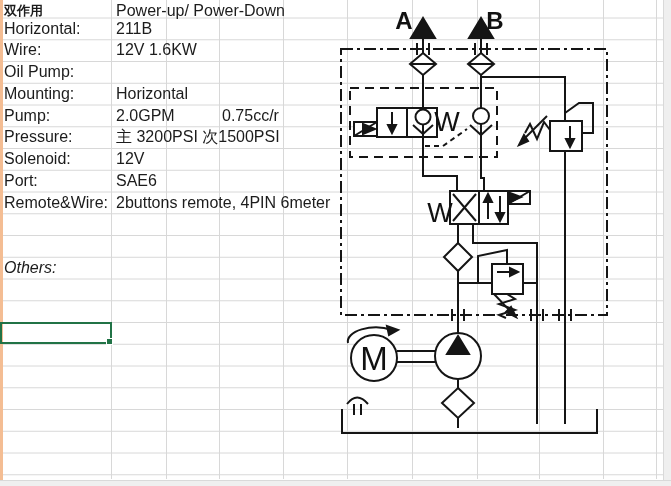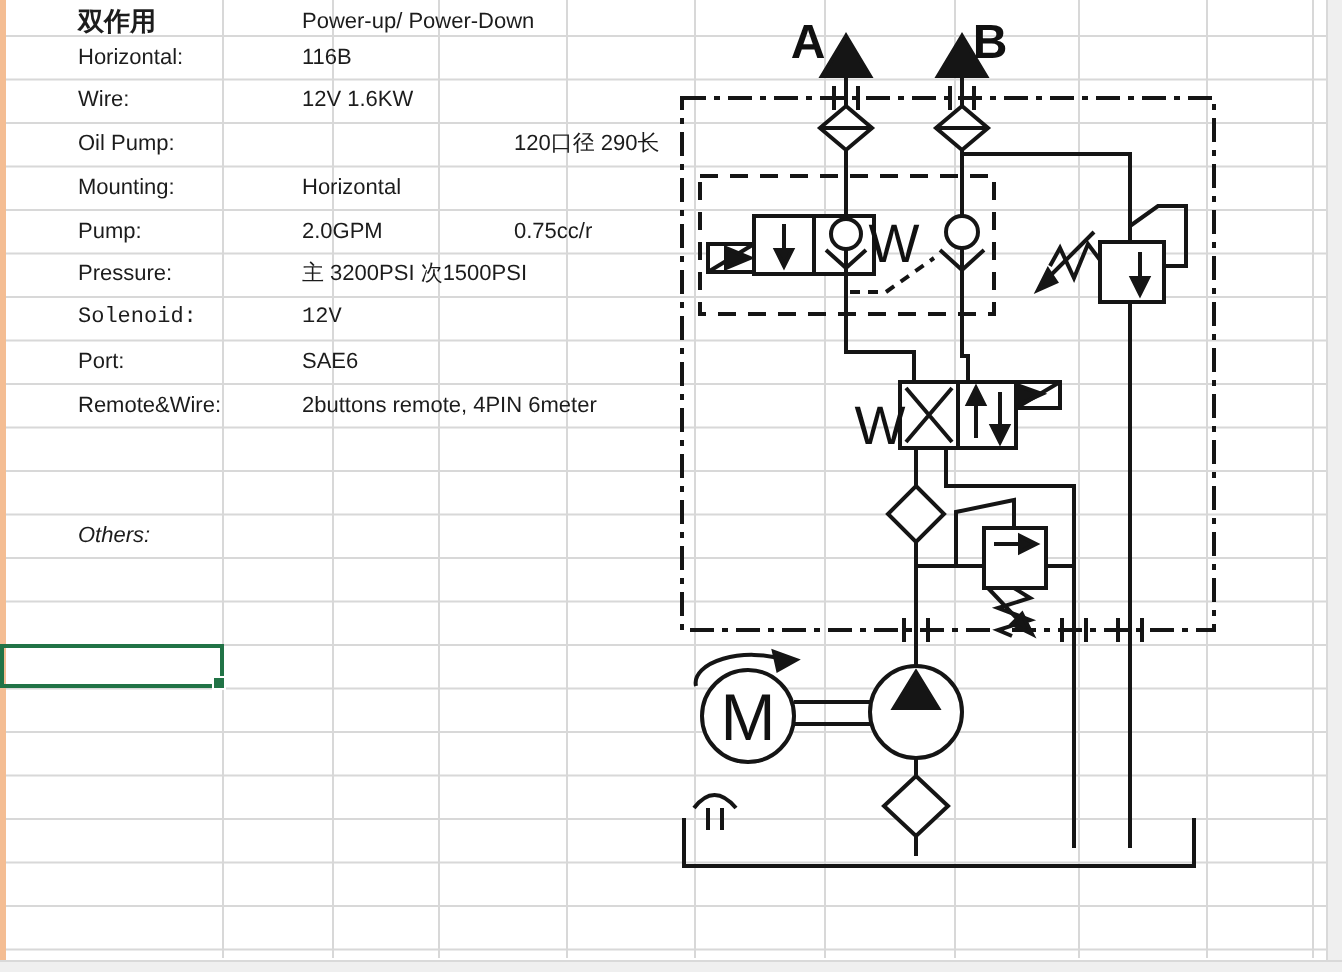--- a/index.html
+++ b/index.html
@@ -6,22 +6,22 @@
   body{
     width:671px;height:486px;position:relative;overflow:hidden;
     background:#ffffff;
     font-family:"Liberation Sans","DejaVu Sans",sans-serif;
     -webkit-font-smoothing:antialiased;
   }
   #sheet{position:absolute;left:0;top:0;width:671px;height:486px;}
   #grid-layer{position:absolute;left:0;top:0;z-index:1;}
   #accent-strip{position:absolute;left:0;top:0;width:3px;height:480px;z-index:2;}
   #cells{position:absolute;left:0;top:0;z-index:3;width:663px;height:479px;}
-  .trow{position:absolute;left:0;width:588px;height:22px;margin-left:35px;}
-  .tcell{position:absolute;top:0;height:22px;line-height:22px;font-size:11px;color:#1c1c1c;white-space:nowrap;}
+  .trow{position:absolute;left:0;width:588px;height:22px;}
+  .tcell{position:absolute;top:0;height:22px;line-height:22px;font-size:16px;color:#1c1c1c;white-space:nowrap;}
   .tcell.lab{left:4px;}
   .tcell.val{left:116px;}
   .tcell.ext{left:222px;}
   .tcell.b1{font-weight:bold;font-size:13px;}
   #selected-cell{position:absolute;z-index:4;box-sizing:border-box;background:transparent;}
   #fill-handle{position:absolute;right:-3px;bottom:-3px;width:5px;height:5px;border:1px solid #ffffff;box-sizing:content-box;}
   #diagram{position:absolute;left:325px;top:0;width:300px;height:460px;z-index:5;}
   #edge-right{position:absolute;left:663px;top:0;width:8px;height:486px;border-left:1px solid #d9d9d9;z-index:6;}
   #edge-bottom{position:absolute;left:0;top:480px;width:671px;height:6px;border-top:1px solid #d9d9d9;z-index:6;}
   text{font-family:"Liberation Sans","DejaVu Sans",sans-serif;}
@@ -68,44 +68,43 @@
 
   <div id="accent-strip" style="background: rgb(244, 189, 147);"></div>
 
   <div id="cells">
       <div class="trow" style="top: 0px;">
         <div class="tcell lab b1">双作用</div>
         <div class="tcell val">Power-up/ Power-Down</div>
       </div>
       <div class="trow" style="top: 17.5px;">
         <div class="tcell lab">Horizontal:</div>
-        <div class="tcell val">116B</div>
+        <div class="tcell val">211B</div>
       </div>
       <div class="trow" style="top: 39.25px;">
         <div class="tcell lab">Wire:</div>
         <div class="tcell val">12V 1.6KW</div>
       </div>
       <div class="trow" style="top: 61px;">
         <div class="tcell lab">Oil Pump:</div>
-        <div class="tcell ext">120口径 290长</div>
       </div>
       <div class="trow" style="top: 82.75px;">
         <div class="tcell lab">Mounting:</div>
         <div class="tcell val">Horizontal</div>
       </div>
       <div class="trow" style="top: 104.5px;">
         <div class="tcell lab">Pump:</div>
         <div class="tcell val">2.0GPM</div>
         <div class="tcell ext">0.75cc/r</div>
       </div>
       <div class="trow" style="top: 126.25px;">
         <div class="tcell lab">Pressure:</div>
         <div class="tcell val">主 3200PSI 次1500PSI</div>
       </div>
-      <div class="trow" style="top: 148px; font-family: Liberation Mono, monospace;">
+      <div class="trow" style="top: 148px;">
         <div class="tcell lab">Solenoid:</div>
         <div class="tcell val">12V</div>
       </div>
       <div class="trow" style="top: 169.75px;">
         <div class="tcell lab">Port:</div>
         <div class="tcell val">SAE6</div>
       </div>
       <div class="trow" style="top: 191.5px;">
         <div class="tcell lab">Remote&amp;Wire:</div>
         <div class="tcell val">2buttons remote, 4PIN 6meter</div>

